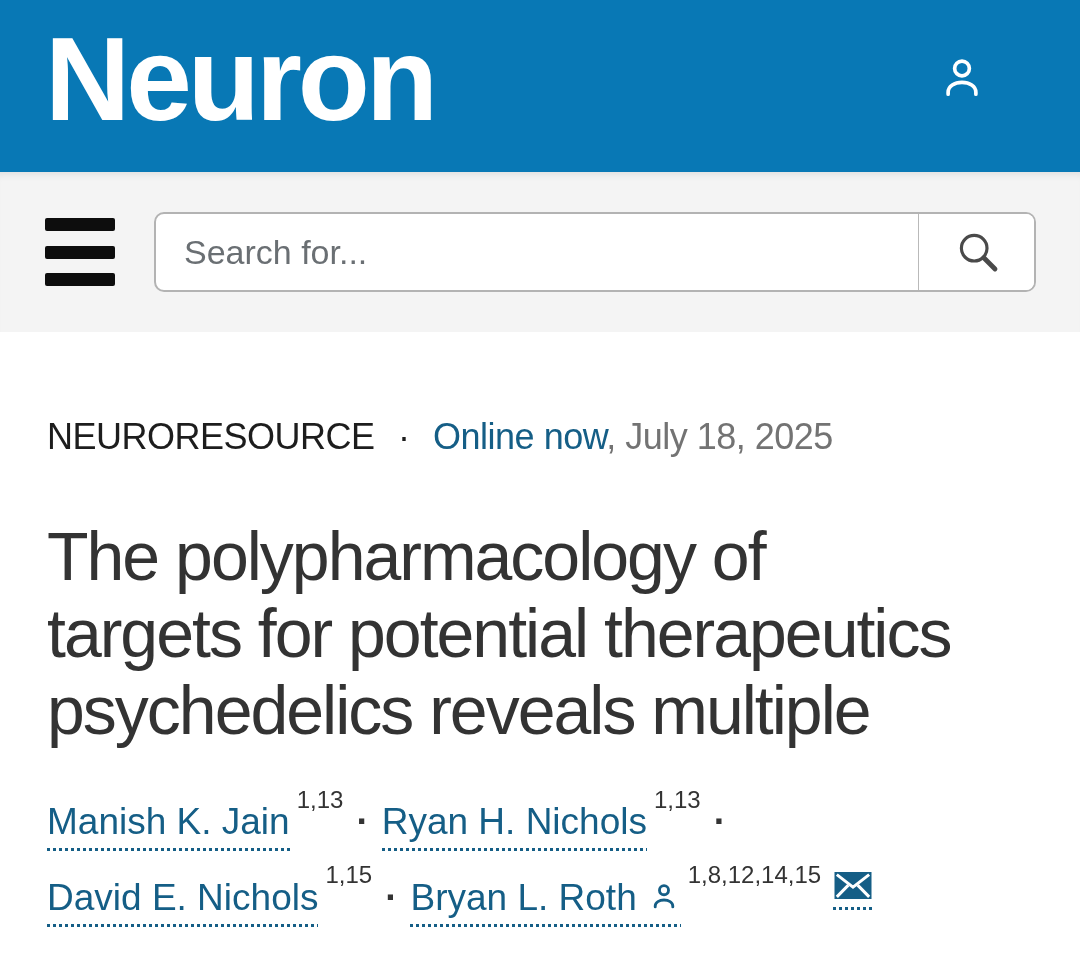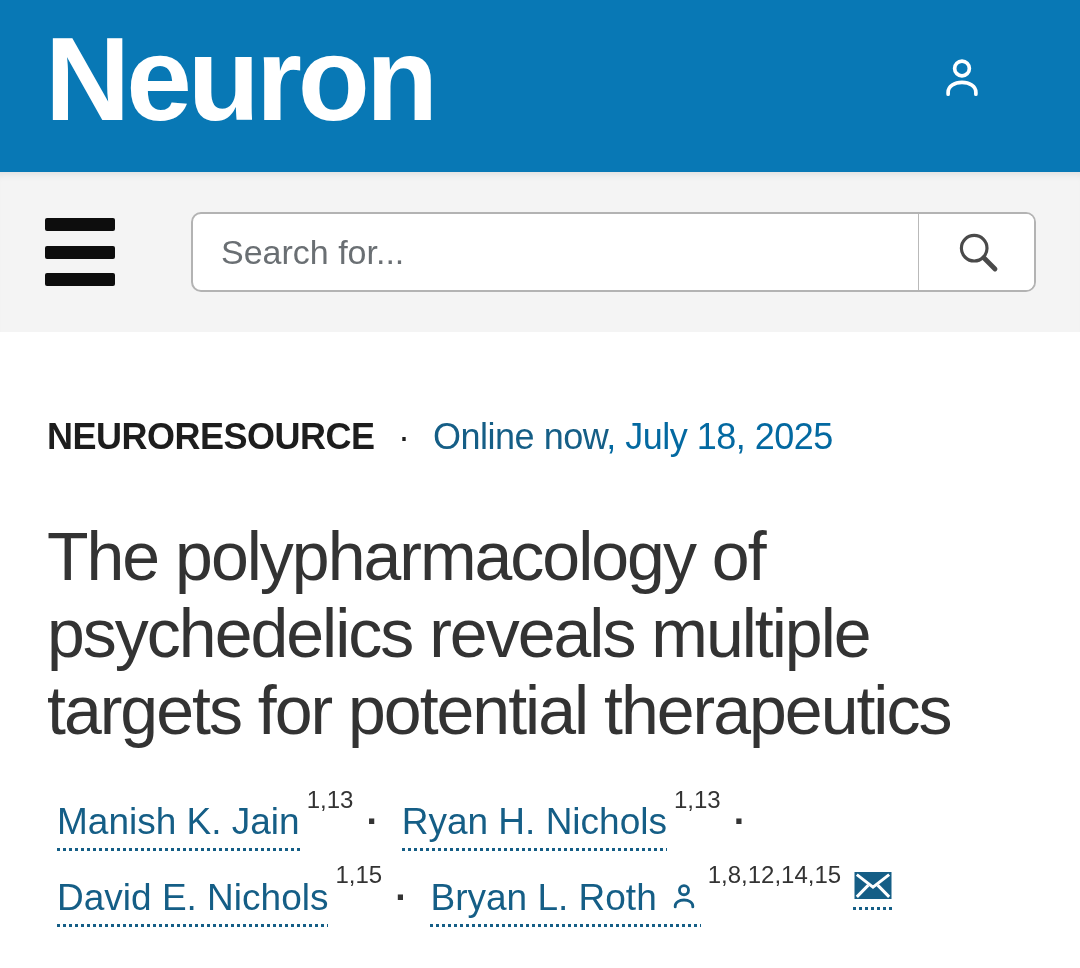--- a/index.html
+++ b/index.html
@@ -64,21 +64,21 @@
     flex: 0 0 auto;
   }
   .menu-btn .bar {
     width: 70px;
     height: 13px;
     background: #0d0d0d;
     border-radius: 2px;
   }
   .searchbox {
     flex: 1;
-    margin-left: 76px;
+    margin-left: 39px;
     height: 80px;
     background: #ffffff;
     border: 2px solid #b3b3b3;
     border-radius: 10px;
     display: flex;
     align-items: stretch;
     overflow: hidden;
   }
   .search-input {
     flex: 1;
@@ -106,24 +106,24 @@
   
   .content { padding: 84px 45px 0 47px; }
 
   .meta-line {
     font-size: 36px;
     letter-spacing: -0.5px;
     color: #1d1d1d;
     line-height: 42px;
     white-space: nowrap;
   }
-  .article-type { font-weight: 700; color: #1d1d1d; }
+  .article-type { font-weight: 400; color: #1d1d1d; }
   .meta-sep { margin: 0 14px; color: #1d1d1d; }
   .online-now { color: #155E86; text-decoration: none; cursor: pointer; }
-  .meta-date { color: #0369a1; }
+  .meta-date { color: #737373; }
 
   .title { margin-top: 60px; color: #333333; font-weight: 400; }
   .title .tline {
     display: block;
     font-size: 68px;
     line-height: 77px;
     letter-spacing: -2px;
   }
 
   .authors { margin-top: 42px; }
@@ -136,21 +136,20 @@
   }
   .author-link {
     color: #155E86;
     text-decoration: none;
     cursor: pointer;
     background-image: linear-gradient(to right, #155E86 55%, rgba(0,0,0,0) 0);
     background-size: 6px 3px;
     background-repeat: repeat-x;
     background-position: left bottom;
     padding-bottom: 9px;
-    margin-left: 10px;
   }
   sup.affil {
     font-size: 24px;
     position: relative;
     top: -13px;
     margin-left: 7px;
     color: #333;
     letter-spacing: 0;
   }
   .author-sep { margin: 0 13px; color: #333; font-weight: 700; }
@@ -212,22 +211,22 @@
   <main class="content">
 
     <div class="meta-line">
       <span class="article-type">NEURORESOURCE</span>
       <span class="meta-sep">·</span>
       <a class="online-now">Online now</a><span class="meta-date">, July 18, 2025</span>
     </div>
 
     <h1 class="title">
       <span class="tline">The polypharmacology of</span>
+      <span class="tline">targets for potential therapeutics</span>
       <span class="tline">psychedelics reveals multiple</span>
-      <span class="tline">targets for potential therapeutics</span>
     </h1>
 
     <div class="authors">
 
       <div class="author-line">
         <span><a class="author-link">Manish K. Jain</a><sup class="affil">1,13</sup></span><span class="author-sep">·</span><span><a class="author-link">Ryan H. Nichols</a><sup class="affil">1,13</sup></span><span class="author-sep">·</span>
       </div>
 
 
       <div class="author-line">

